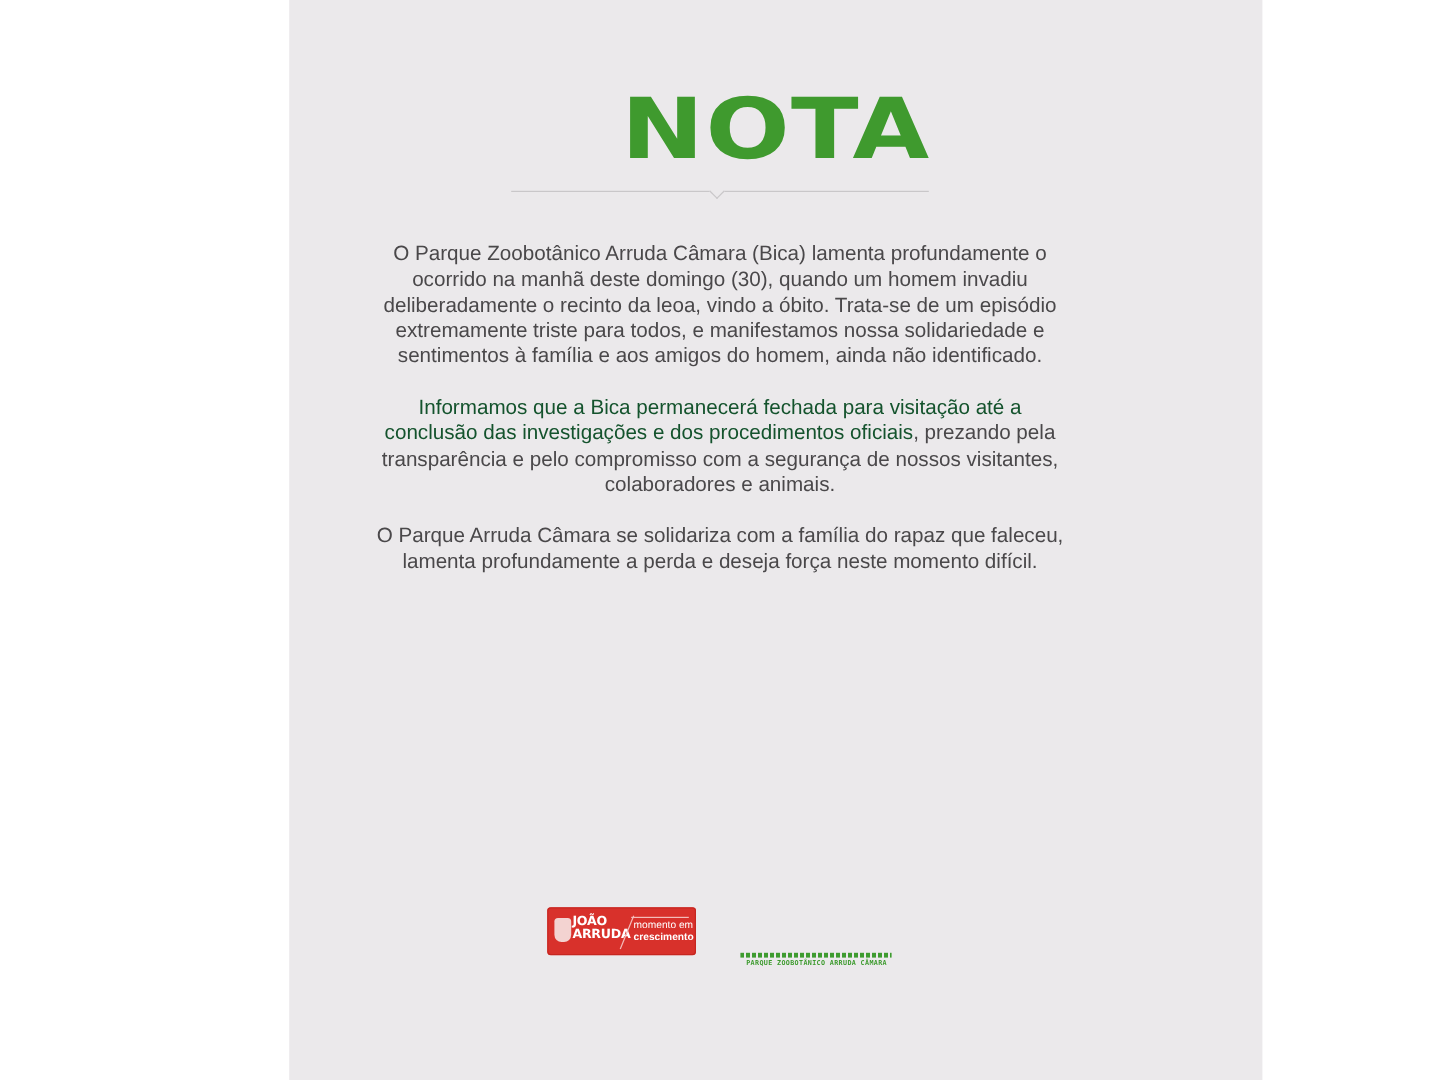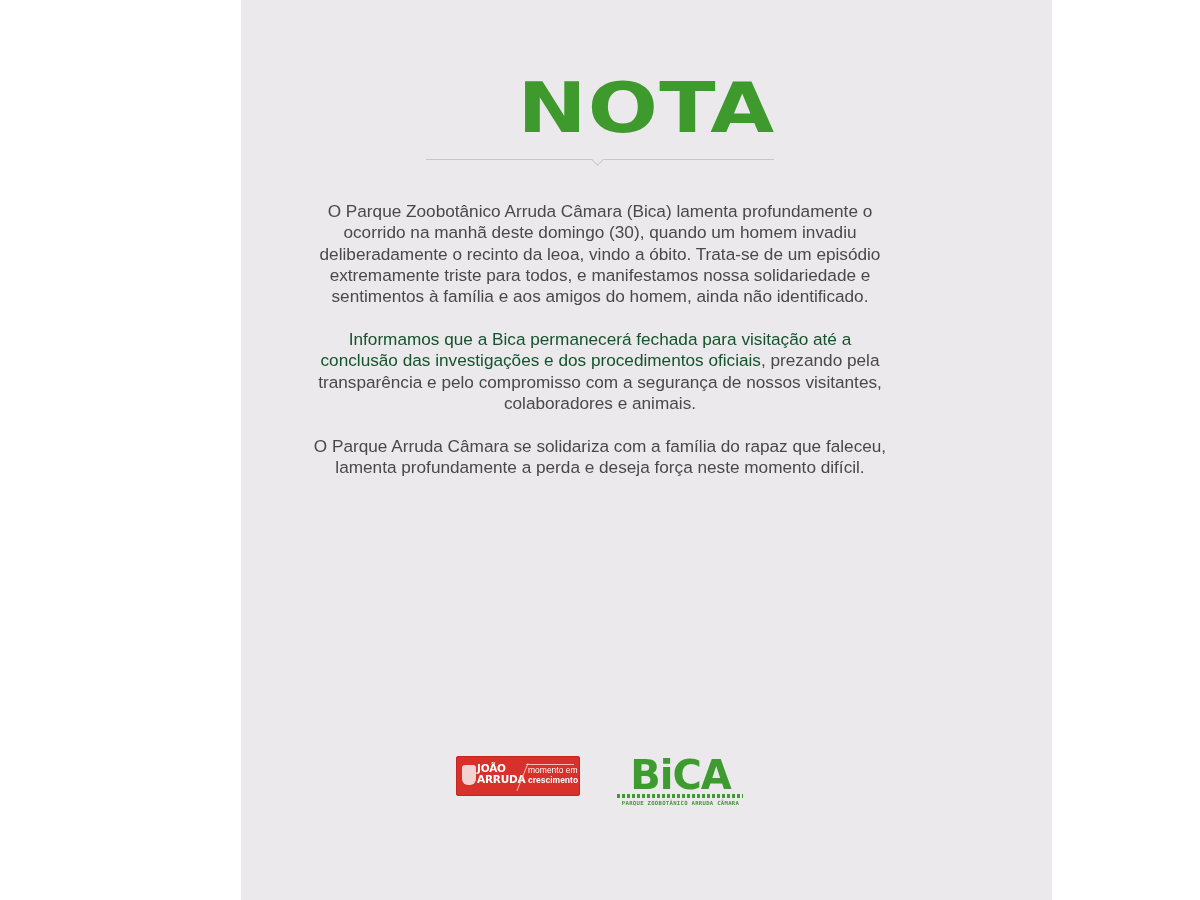--- a/index.html
+++ b/index.html
@@ -202,19 +202,18 @@
       </div>
       <div class="jp-slash"></div>
       <div class="jp-underline"></div>
       <div class="jp-tag">
         <div>momento em</div>
         <div class="b">crescimento</div>
       </div>
     </div>
 
     <div class="bica-logo">
-      <div class="bica-word">BiCA</div>
       <div class="bica-grass"></div>
       <div class="bica-tagline">PARQUE ZOOBOTÂNICO ARRUDA CÂMARA</div>
     </div>
   </div>
 
 </div>
 
 </body></html>

